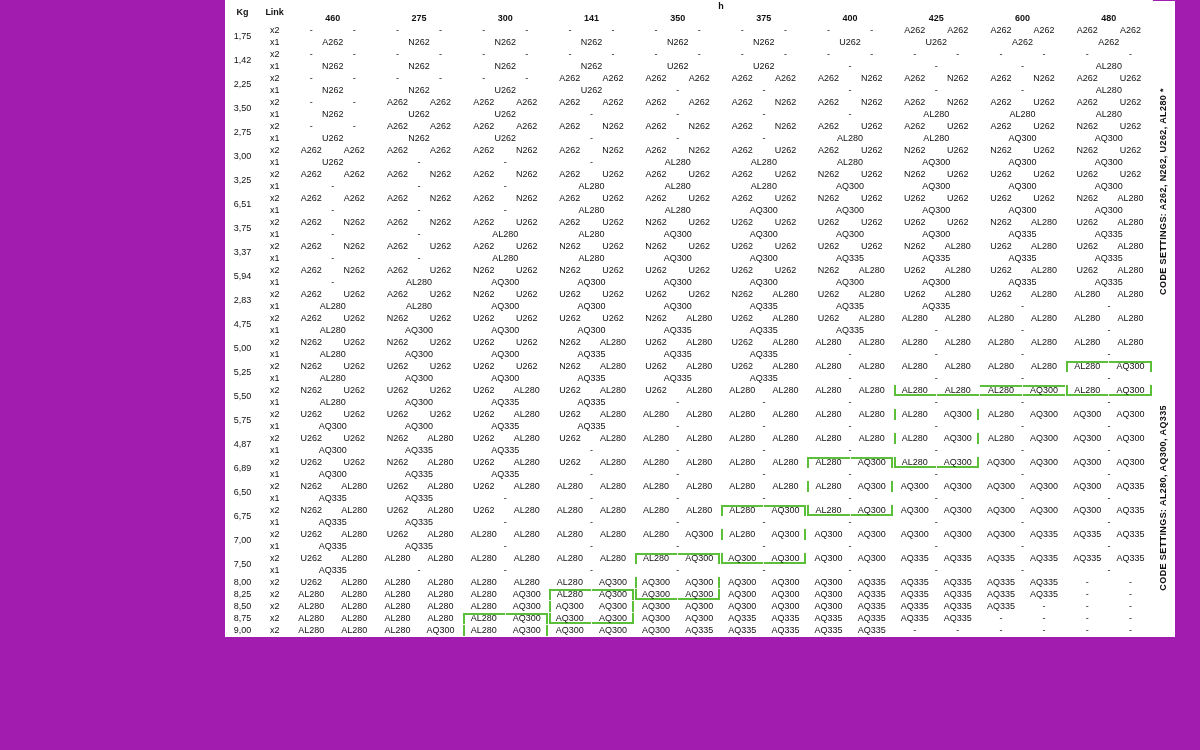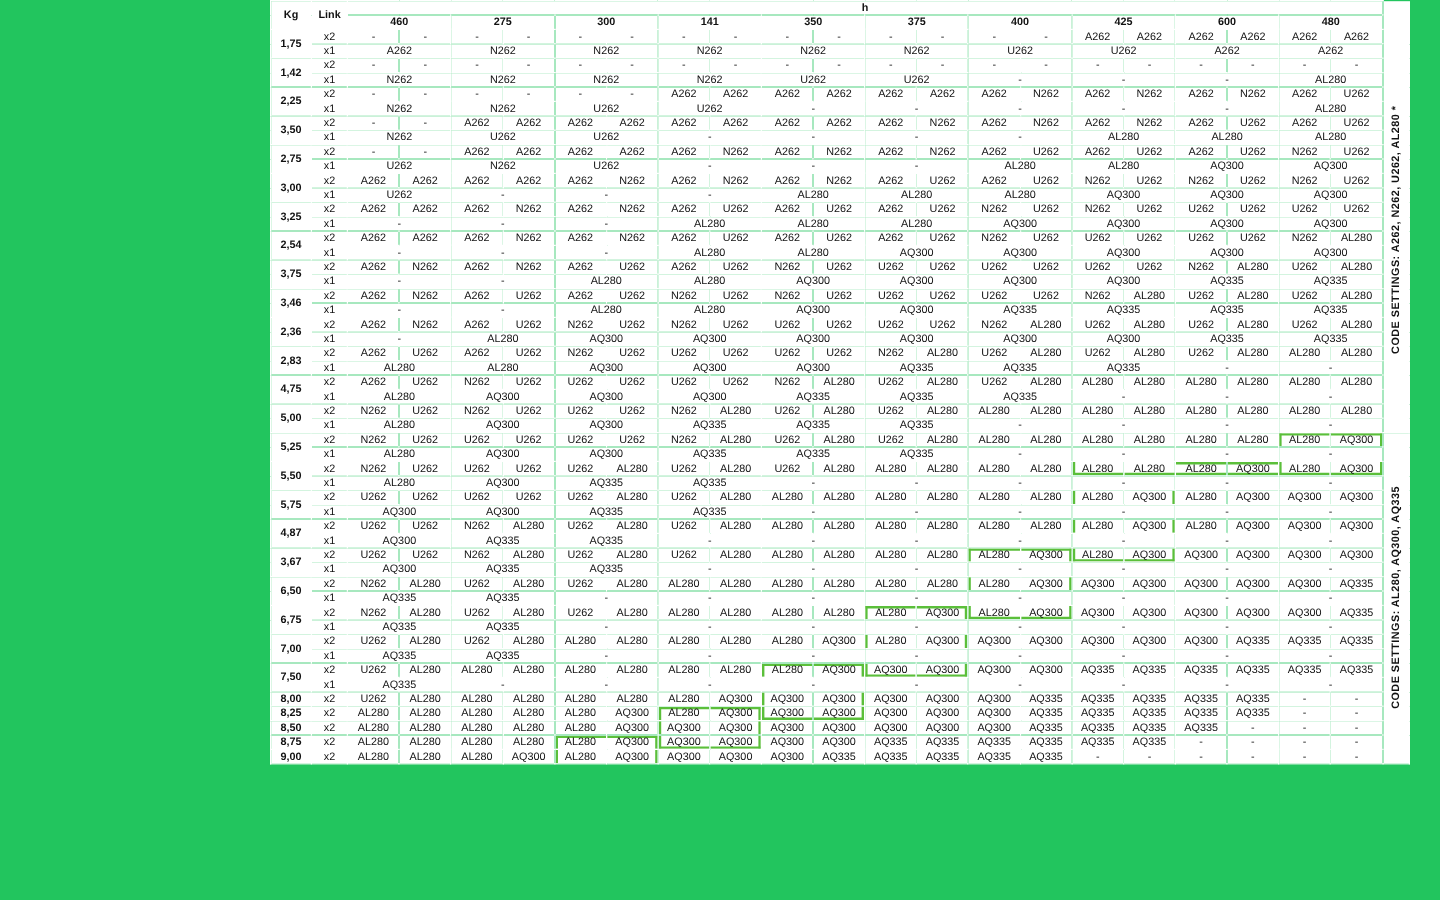--- a/index.html
+++ b/index.html
@@ -6,21 +6,21 @@
     margin: 0;
     padding: 0;
     background: #ffffff;
     font-family: "Liberation Sans", sans-serif;
   }
   #page {
     position: relative;
     width: 1200px;
     height: 750px;
     overflow: hidden;
-    background: #22c55e;
+    background: #a21caf;
   }
   #table-wrap {
     position: absolute;
     left: 225px;
     top: 0px;
     width: 950px;
   }
   table.spec {
     border-collapse: collapse;
     table-layout: fixed;
@@ -62,21 +62,21 @@
   }
   .hdr-link {
     font-size: 12px;
     height: 36px;
     width: 30px;
   }
   
   .kg-cell {
     background: #e8112d;
     color: #ffffff;
-    font-weight: bold;
+    font-weight: normal;
     font-size: 10px;
     width: 34px;
   }
   .link-cell {
     background: #e8112d;
     color: #ffffff;
     font-weight: normal;
     font-size: 8.5px;
     width: 30px;
   }
@@ -401,21 +401,21 @@
             <td class="d x1span" colspan="2">-</td>
             <td class="d x1span" colspan="2">AL280</td>
             <td class="d x1span" colspan="2">AL280</td>
             <td class="d x1span" colspan="2">AL280</td>
             <td class="d x1span" colspan="2">AQ300</td>
             <td class="d x1span" colspan="2">AQ300</td>
             <td class="d x1span" colspan="2">AQ300</td>
             <td class="d x1span" colspan="2">AQ300</td>
           </tr>
           <tr>
-            <td class="kg-cell" rowspan="2">2,54</td>
+            <td class="kg-cell" rowspan="2">6,51</td>
             <td class="link-cell">x2</td>
             <td class="d ">A262</td>
             <td class="d ">A262</td>
             <td class="d ">A262</td>
             <td class="d ">N262</td>
             <td class="d ">A262</td>
             <td class="d ">N262</td>
             <td class="d ">A262</td>
             <td class="d ">U262</td>
             <td class="d ">A262</td>
@@ -475,58 +475,58 @@
             <td class="d x1span" colspan="2">AL280</td>
             <td class="d x1span" colspan="2">AL280</td>
             <td class="d x1span" colspan="2">AQ300</td>
             <td class="d x1span" colspan="2">AQ300</td>
             <td class="d x1span" colspan="2">AQ300</td>
             <td class="d x1span" colspan="2">AQ300</td>
             <td class="d x1span" colspan="2">AQ335</td>
             <td class="d x1span" colspan="2">AQ335</td>
           </tr>
           <tr>
-            <td class="kg-cell" rowspan="2">3,46</td>
-            <td class="link-cell">x2</td>
-            <td class="d ">A262</td>
-            <td class="d ">N262</td>
-            <td class="d ">A262</td>
-            <td class="d ">U262</td>
-            <td class="d ">A262</td>
-            <td class="d ">U262</td>
-            <td class="d ">N262</td>
-            <td class="d ">U262</td>
-            <td class="d ">N262</td>
-            <td class="d ">U262</td>
-            <td class="d ">U262</td>
-            <td class="d ">U262</td>
-            <td class="d ">U262</td>
-            <td class="d ">U262</td>
-            <td class="d ">N262</td>
-            <td class="d ">AL280</td>
-            <td class="d ">U262</td>
-            <td class="d ">AL280</td>
-            <td class="d ">U262</td>
-            <td class="d ">AL280</td>
-          </tr>
-          <tr>
-            <td class="link-cell">x1</td>
-            <td class="d x1span" colspan="2">-</td>
-            <td class="d x1span" colspan="2">-</td>
-            <td class="d x1span" colspan="2">AL280</td>
-            <td class="d x1span" colspan="2">AL280</td>
-            <td class="d x1span" colspan="2">AQ300</td>
-            <td class="d x1span" colspan="2">AQ300</td>
-            <td class="d x1span" colspan="2">AQ335</td>
-            <td class="d x1span" colspan="2">AQ335</td>
-            <td class="d x1span" colspan="2">AQ335</td>
-            <td class="d x1span" colspan="2">AQ335</td>
-          </tr>
-          <tr>
-            <td class="kg-cell" rowspan="2">2,36</td>
+            <td class="kg-cell" rowspan="2">3,37</td>
+            <td class="link-cell">x2</td>
+            <td class="d ">A262</td>
+            <td class="d ">N262</td>
+            <td class="d ">A262</td>
+            <td class="d ">U262</td>
+            <td class="d ">A262</td>
+            <td class="d ">U262</td>
+            <td class="d ">N262</td>
+            <td class="d ">U262</td>
+            <td class="d ">N262</td>
+            <td class="d ">U262</td>
+            <td class="d ">U262</td>
+            <td class="d ">U262</td>
+            <td class="d ">U262</td>
+            <td class="d ">U262</td>
+            <td class="d ">N262</td>
+            <td class="d ">AL280</td>
+            <td class="d ">U262</td>
+            <td class="d ">AL280</td>
+            <td class="d ">U262</td>
+            <td class="d ">AL280</td>
+          </tr>
+          <tr>
+            <td class="link-cell">x1</td>
+            <td class="d x1span" colspan="2">-</td>
+            <td class="d x1span" colspan="2">-</td>
+            <td class="d x1span" colspan="2">AL280</td>
+            <td class="d x1span" colspan="2">AL280</td>
+            <td class="d x1span" colspan="2">AQ300</td>
+            <td class="d x1span" colspan="2">AQ300</td>
+            <td class="d x1span" colspan="2">AQ335</td>
+            <td class="d x1span" colspan="2">AQ335</td>
+            <td class="d x1span" colspan="2">AQ335</td>
+            <td class="d x1span" colspan="2">AQ335</td>
+          </tr>
+          <tr>
+            <td class="kg-cell" rowspan="2">5,94</td>
             <td class="link-cell">x2</td>
             <td class="d ">A262</td>
             <td class="d ">N262</td>
             <td class="d ">A262</td>
             <td class="d ">U262</td>
             <td class="d ">N262</td>
             <td class="d ">U262</td>
             <td class="d ">N262</td>
             <td class="d ">U262</td>
             <td class="d ">U262</td>
@@ -809,21 +809,21 @@
             <td class="d x1span" colspan="2">AQ335</td>
             <td class="d x1span" colspan="2">-</td>
             <td class="d x1span" colspan="2">-</td>
             <td class="d x1span" colspan="2">-</td>
             <td class="d x1span" colspan="2">-</td>
             <td class="d x1span" colspan="2">-</td>
             <td class="d x1span" colspan="2">-</td>
             <td class="d x1span" colspan="2">-</td>
           </tr>
           <tr>
-            <td class="kg-cell" rowspan="2">3,67</td>
+            <td class="kg-cell" rowspan="2">6,89</td>
             <td class="link-cell">x2</td>
             <td class="d ">U262</td>
             <td class="d ">U262</td>
             <td class="d ">N262</td>
             <td class="d ">AL280</td>
             <td class="d ">U262</td>
             <td class="d ">AL280</td>
             <td class="d ">U262</td>
             <td class="d ">AL280</td>
             <td class="d ">AL280</td>

